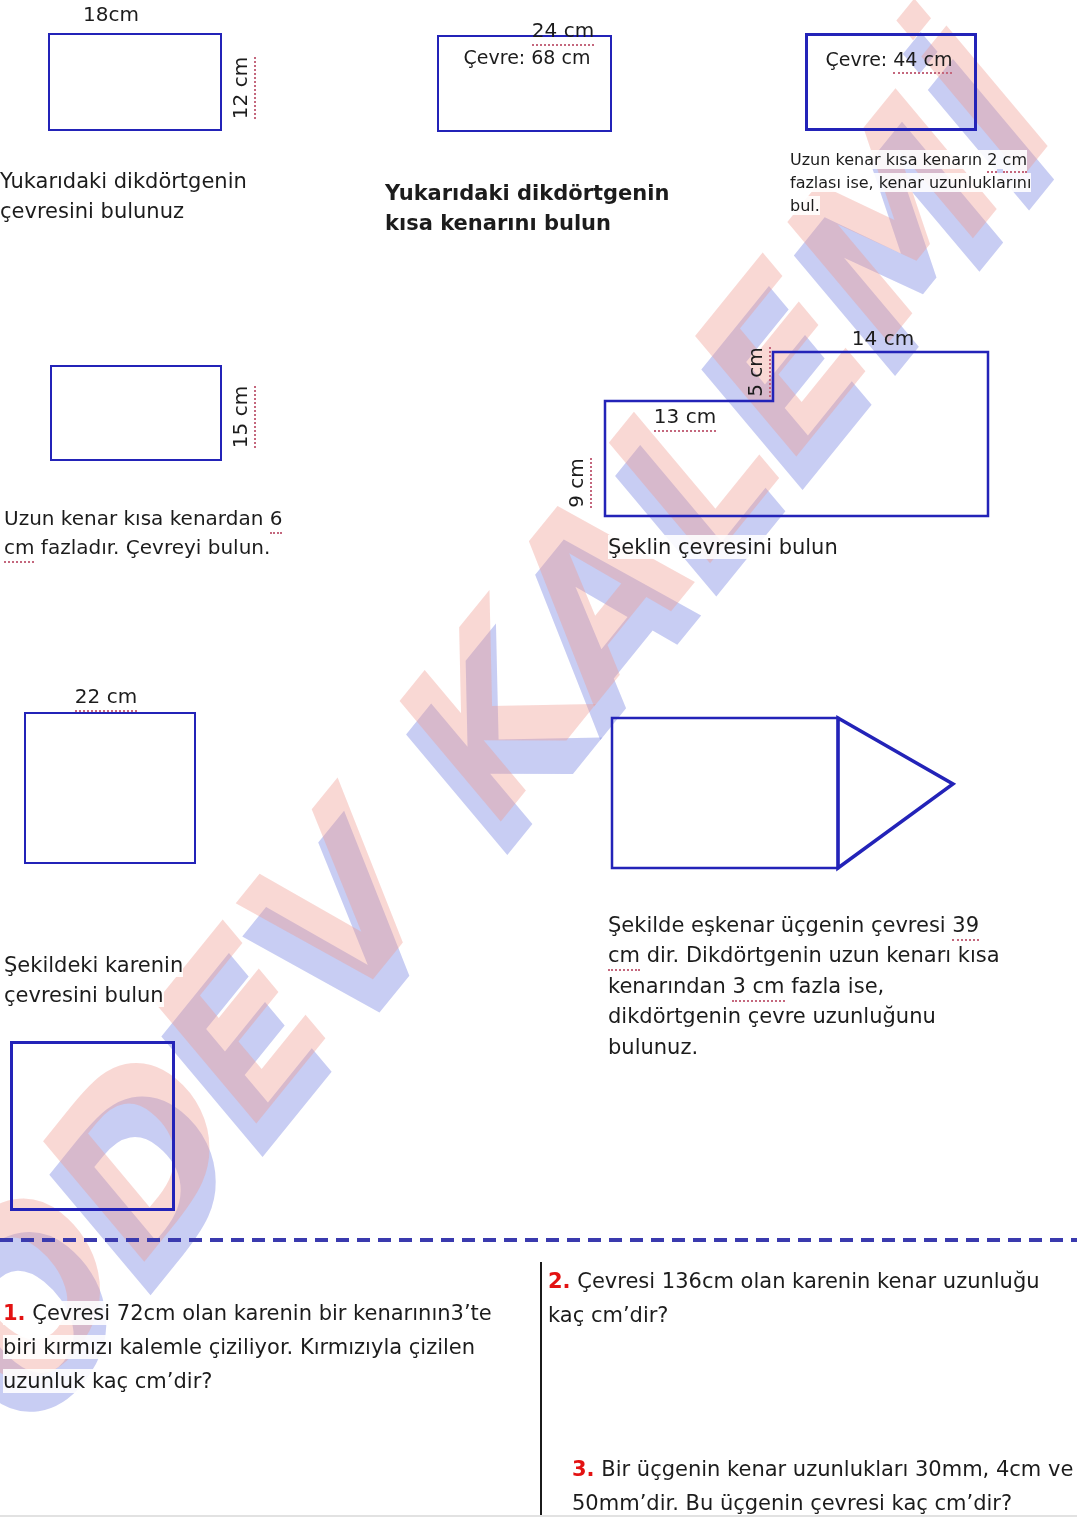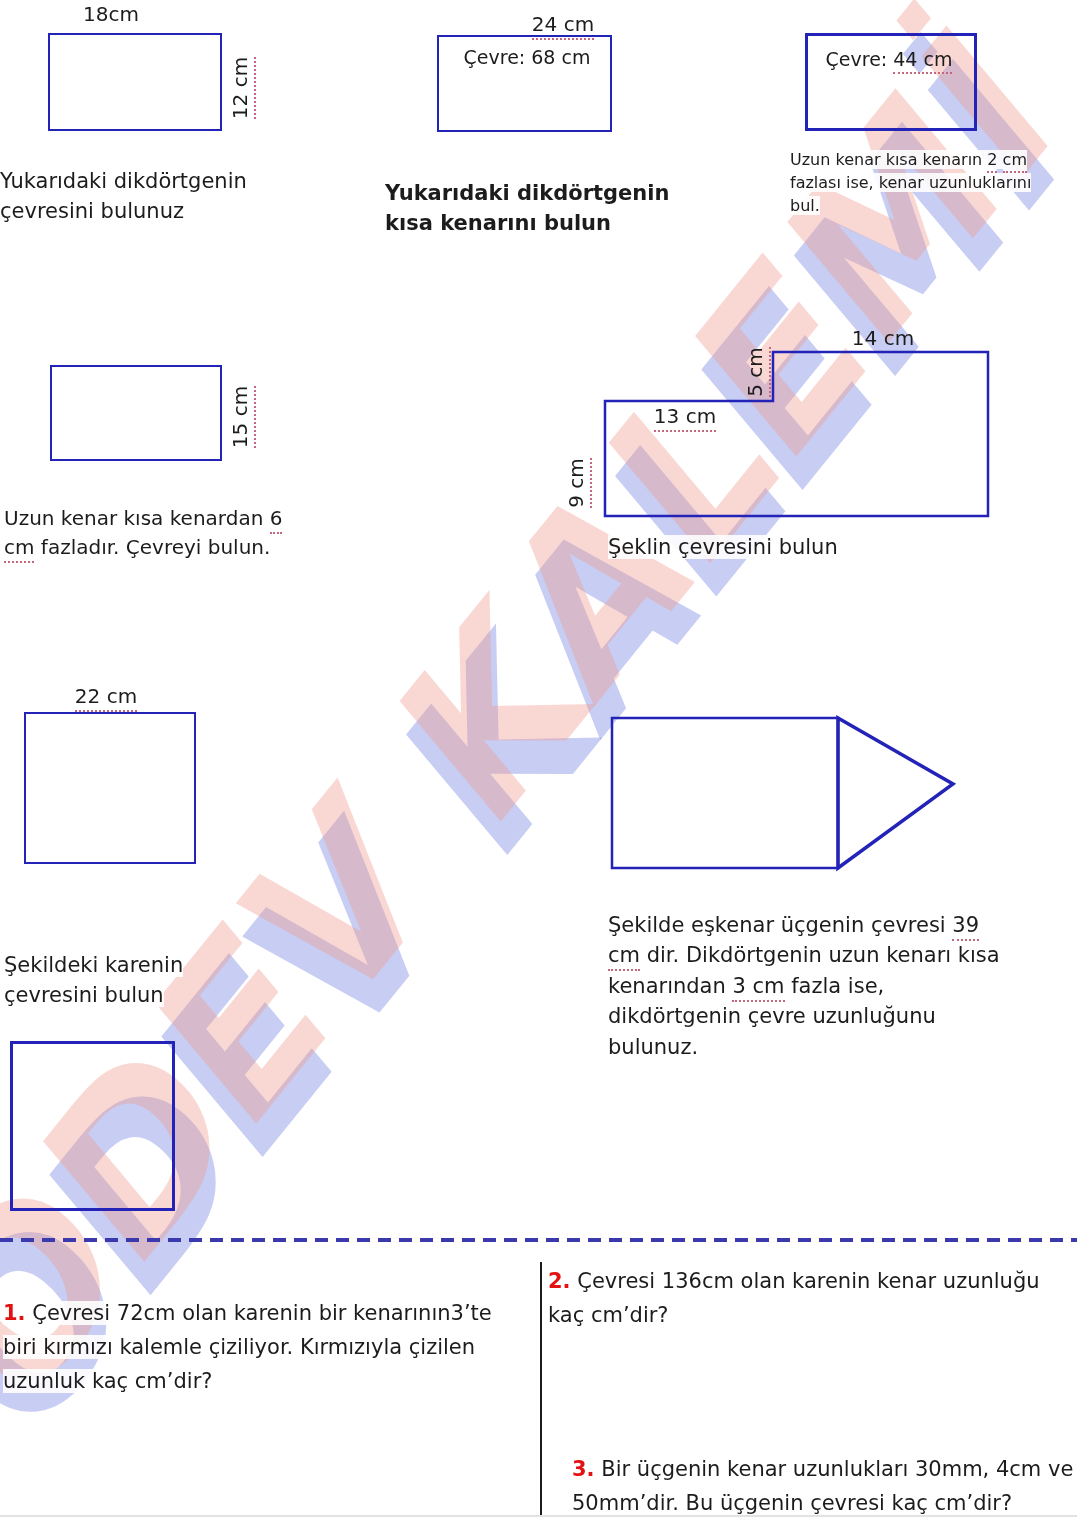--- a/index.html
+++ b/index.html
@@ -62,21 +62,21 @@
 
   <div class="wm">ÖDEV KALEMİ</div>
 
   <div class="hlabel" style="left:56px; top:2px; width:110px;"><span>18cm</span></div>
   <div class="shape" style="left:48px; top:33px; width:174px; height:98px;"></div>
   <div class="vlabel" style="left:207px; top:75px; width:70px; height:26px;">
       <span class="du">12 cm</span>
     </div>
   <div class="caption center" style="left:0px; top:166px; width:290px;"><span>Yukarıdaki dikdörtgenin çevresini bulunuz</span></div>
 
-  <div class="hlabel" style="left:513px; top:12px; width:100px;"><span class="du">24 cm</span></div>
+  <div class="hlabel" style="left:513px; top:18px; width:100px;"><span class="du">24 cm</span></div>
   <div class="shape" style="left:437px; top:35px; width:175px; height:97px;"></div>
   <div class="hlabel" style="left:447px; top:46px; width:160px; font-size:19px;"><span>Çevre: 68 cm</span></div>
   <div class="caption center" style="left:385px; top:178px; width:330px;font-weight:bold;"><span>Yukarıdaki dikdörtgenin kısa kenarını bulun</span></div>
 
   <div class="shape thick" style="left:805px; top:33px; width:172px; height:98px;"></div>
   <div class="hlabel" style="left:809px; top:48px; width:160px; font-size:19px;"><span>Çevre: </span><span class="du">44 cm</span></div>
   <div class="caption" style="left:790px; top:148px; width:276px; font-size:16px;"><span>Uzun kenar kısa kenarın </span><span class="du">2</span><span> </span><span class="du">cm</span><span> fazlası ise, kenar uzunluklarını bul.</span></div>
 
   <div class="shape" style="left:50px; top:365px; width:172px; height:96px;"></div>
   <div class="vlabel" style="left:207px; top:404px; width:70px; height:26px;">

